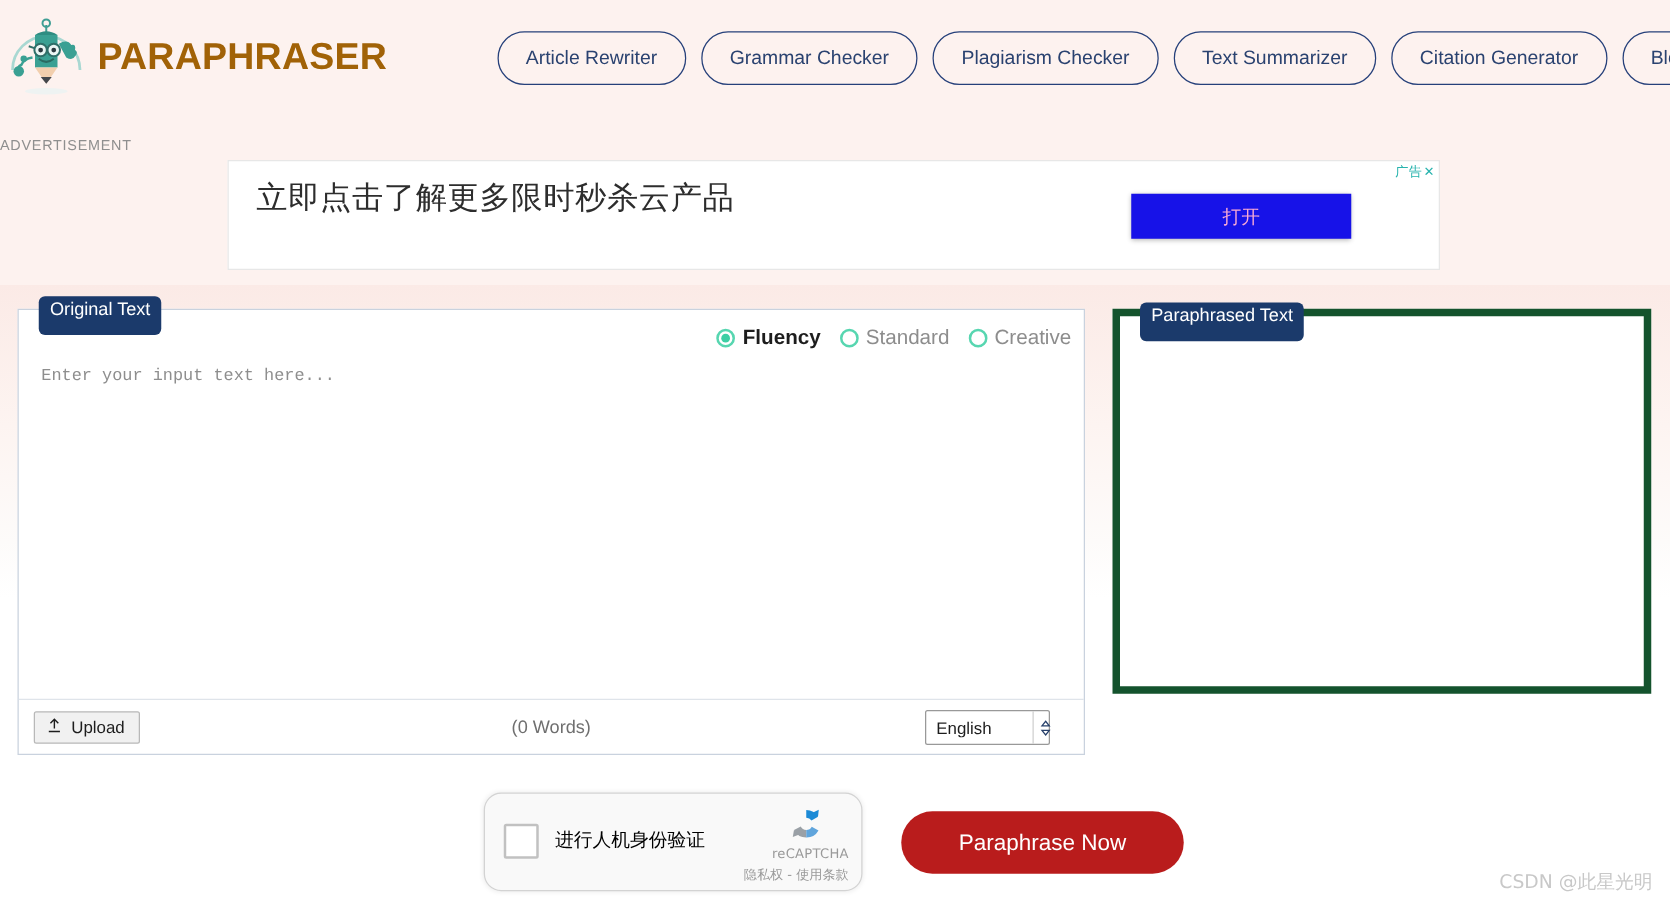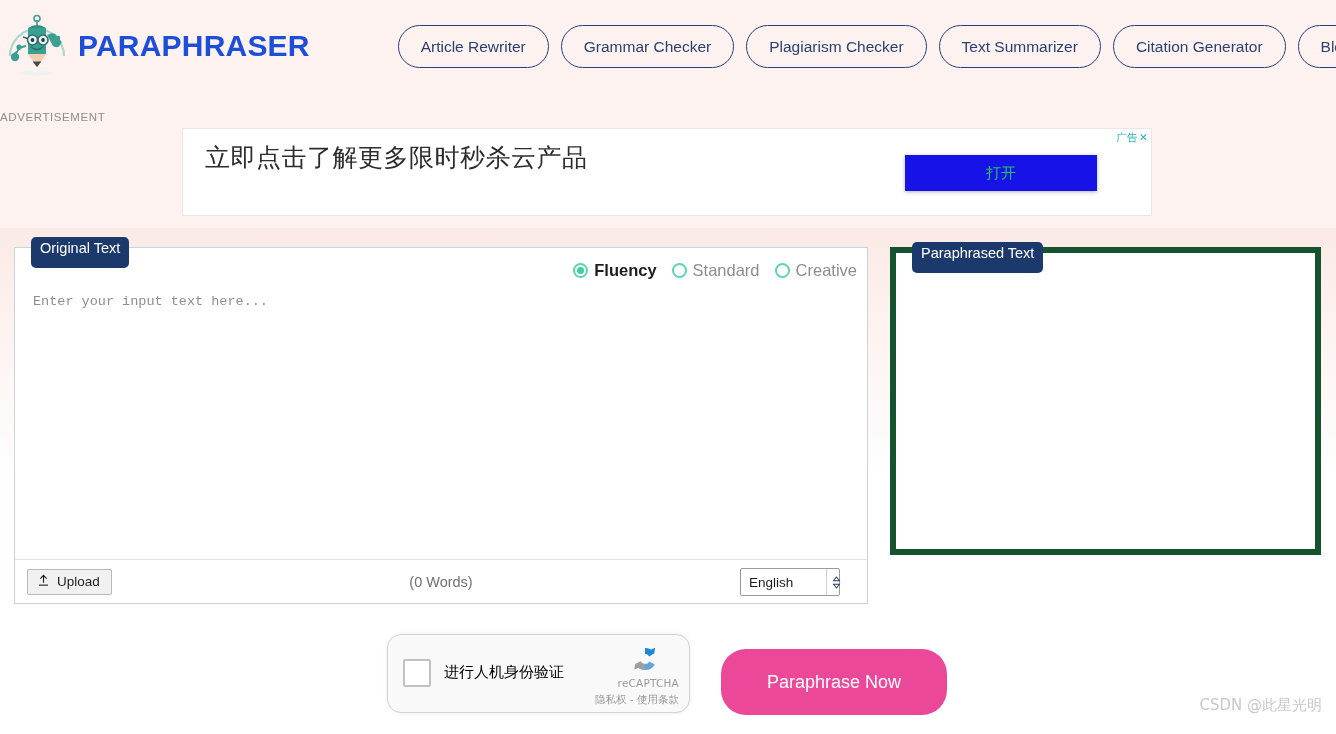--- a/index.html
+++ b/index.html
@@ -30,21 +30,21 @@
   
   #header {
     position: absolute; left: 0; top: 0; width: 1336px; height: 92px;
     z-index: 5;
     display: flex; align-items: center;
   }
   #brand { display: flex; align-items: center; margin-left: 4px; }
   #brand-logo { width: 66px; height: 72px; flex: none; }
   #brand-name {
     font-size: 30px; font-weight: bold; letter-spacing: .2px;
-    color: #1d4ed8; margin-left: 8px;
+    color: #a16207; margin-left: 8px;
   }
   #nav { display: flex; align-items: center; gap: 12px; margin-left: 88px; }
   .nav-btn {
     border: 1px solid #26407a; border-radius: 24px;
     background: transparent; color: #2a4270;
     font-size: 15.5px; font-family: "Liberation Sans", sans-serif;
     padding: 0 22px; height: 43px; line-height: 41px;
     cursor: pointer; white-space: nowrap;
   }
 
@@ -62,22 +62,22 @@
     position: absolute; left: 22px; top: 12px;
     font-size: 25px; color: #2d2d2d; letter-spacing: .5px;
     font-family: "DejaVu Sans", sans-serif;
   }
   #ad-sub {
     position: absolute; left: 22px; top: 50px;
     font-size: 14.5px; color: #5d5d5d;
     font-family: "DejaVu Sans", sans-serif;
   }
   #ad-cta {
-    position: absolute; left: 722px; top: 26px; width: 192px; height: 36px;
-    background: #1712e8; color: #22c55e; border: none;
+    position: absolute; left: 722px; top: 26px; width: 176px; height: 36px;
+    background: #1712e8; color: #f9a8d4; border: none;
     font-size: 15px; cursor: pointer;
     font-family: "DejaVu Sans", sans-serif;
     box-shadow: 0 1px 4px rgba(0,0,0,.3);
   }
   #ad-tag {
     position: absolute; right: 3px; top: 2px;
     font-size: 10.5px; color: #27b3ad; letter-spacing: .3px;
     font-family: "DejaVu Sans", sans-serif; cursor: pointer;
   }
   #ad-tag .x { margin-left: 1px; }
@@ -179,22 +179,22 @@
     position: absolute; right: 10px; top: 42px;
     font-size: 10.5px; color: #9a9a9a; letter-spacing: .2px;
     font-family: "DejaVu Sans", sans-serif;
   }
   #recaptcha-terms {
     position: absolute; right: 10px; top: 58px;
     font-size: 10.5px; color: #9a9a9a;
     font-family: "DejaVu Sans", sans-serif; cursor: pointer;
   }
   #paraphrase-btn {
-    position: absolute; left: 721px; top: 649px; width: 226px; height: 66px;
-    background: #ec4899; border: none; border-radius: 25px;
+    position: absolute; left: 721px; top: 649px; width: 226px; height: 50px;
+    background: #b91c1c; border: none; border-radius: 25px;
     color: #ffffff; font-size: 18px; cursor: pointer; z-index: 6;
     font-family: "Liberation Sans", sans-serif;
   }
 
   #watermark {
     position: absolute; right: 14px; bottom: 19px;
     font-size: 15px; color: #c8c8c8; z-index: 7;
     font-family: "DejaVu Sans", sans-serif; white-space: nowrap;
   }
 </style>

